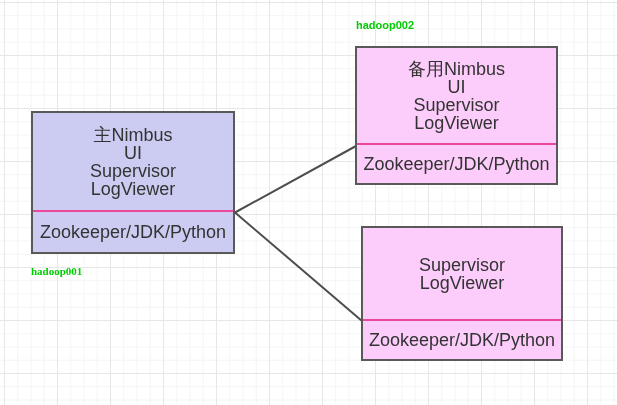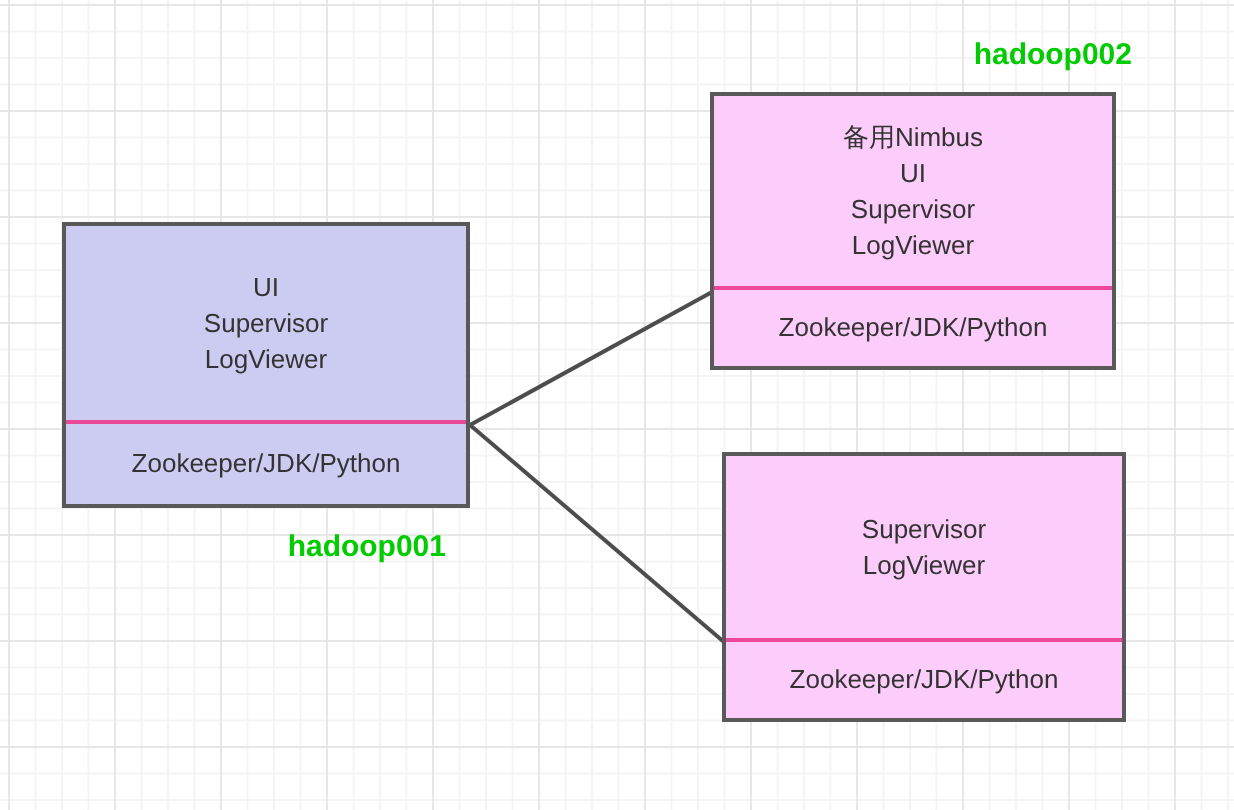--- a/index.html
+++ b/index.html
@@ -20,21 +20,21 @@
     background-size: 53px 53px, 53px 53px, 13.25px 13.25px, 13.25px 13.25px;
     background-position: 2px 2px, 4px 2px, 2px 2px, 4px 2px;
   }
   .node {
     position: absolute;
     box-sizing: border-box;
     border: 2px solid #595959;
     display: flex;
     flex-direction: column;
     color: #333333;
-    font-size: 13px;
+    font-size: 18px;
     text-align: center;
   }
   .node.purple { background: #ccccf2; }
   .node.pink   { background: #fcccfa; }
   .node-services {
     flex: 1 1 auto;
     display: flex;
     flex-direction: column;
     justify-content: center;
     line-height: 18px;
@@ -44,22 +44,22 @@
     border-top: 2px solid #ec4899;
     display: flex;
     align-items: center;
     justify-content: center;
     line-height: 16px;
   }
   .host-label {
     position: absolute;
     color: #00cc00;
     font-weight: bold;
-    font-size: 15px;
-    text-align: right;
+    font-size: 11px;
+    text-align: left;
     white-space: nowrap;
   }
   svg.connectors {
     position: absolute;
     left: 0; top: 0;
     width: 617px; height: 405px;
     pointer-events: none;
   }
   svg.connectors line { stroke: #4d4d4d; stroke-width: 2; }
 </style>
@@ -68,27 +68,28 @@
 
 <div class="canvas">
 
   <svg class="connectors">
     <line x1="235" y1="212.5" x2="356" y2="146"></line>
     <line x1="235" y1="212.5" x2="362" y2="321"></line>
   </svg>
 
   <div class="node purple" style="left:31px; top:111px; width:204px; height:143px;">
     <div class="node-services">
+      <span>主Nimbus</span>
       <span>UI</span>
       <span>Supervisor</span>
       <span>LogViewer</span>
     </div>
     <div class="node-platform" style="height:42px;">Zookeeper/JDK/Python</div>
   </div>
-  <div class="host-label" style="left:31px; top:265px; width:192px;">hadoop001</div>
+  <div class="host-label" style="left:31px; top:265px; width:192px;font-family:Liberation Serif, serif;">hadoop001</div>
 
   <div class="host-label" style="left:356px; top:19px; width:210px;">hadoop002</div>
   <div class="node pink" style="left:355px; top:46px; width:203px; height:139px;">
     <div class="node-services">
       <span>备用Nimbus</span>
       <span>UI</span>
       <span>Supervisor</span>
       <span>LogViewer</span>
     </div>
     <div class="node-platform" style="height:40px;">Zookeeper/JDK/Python</div>

